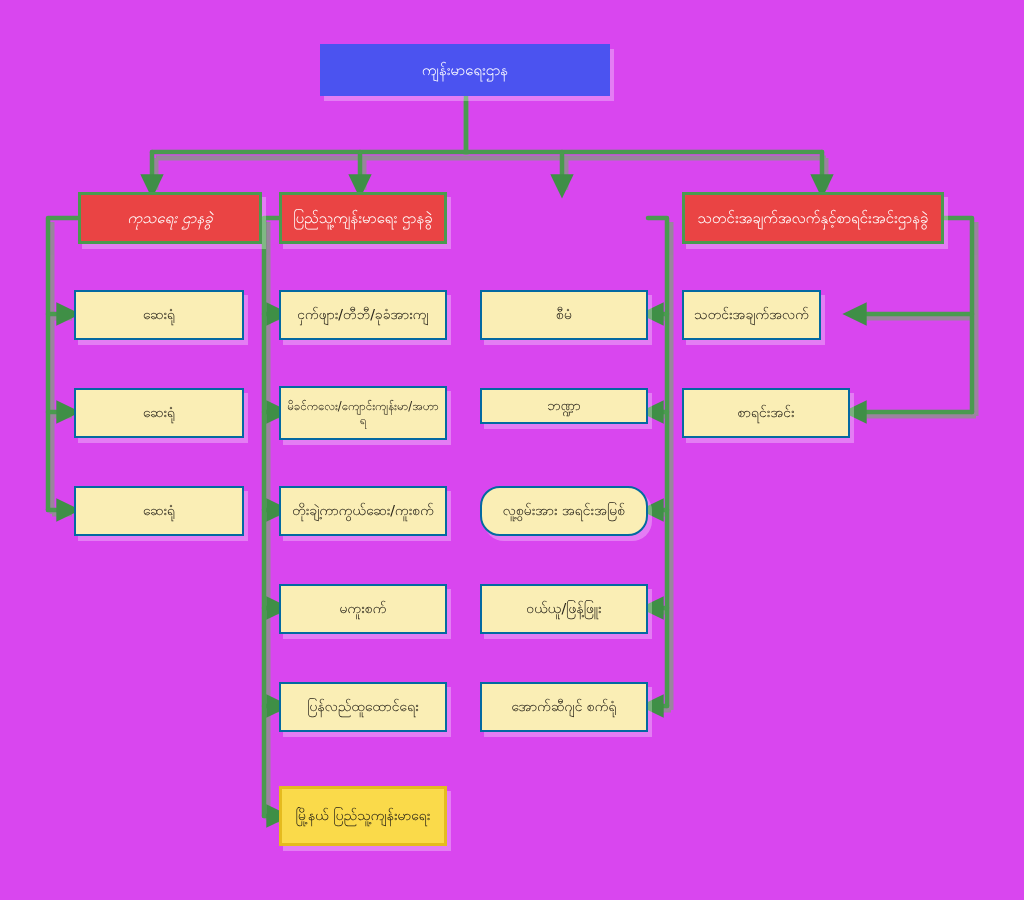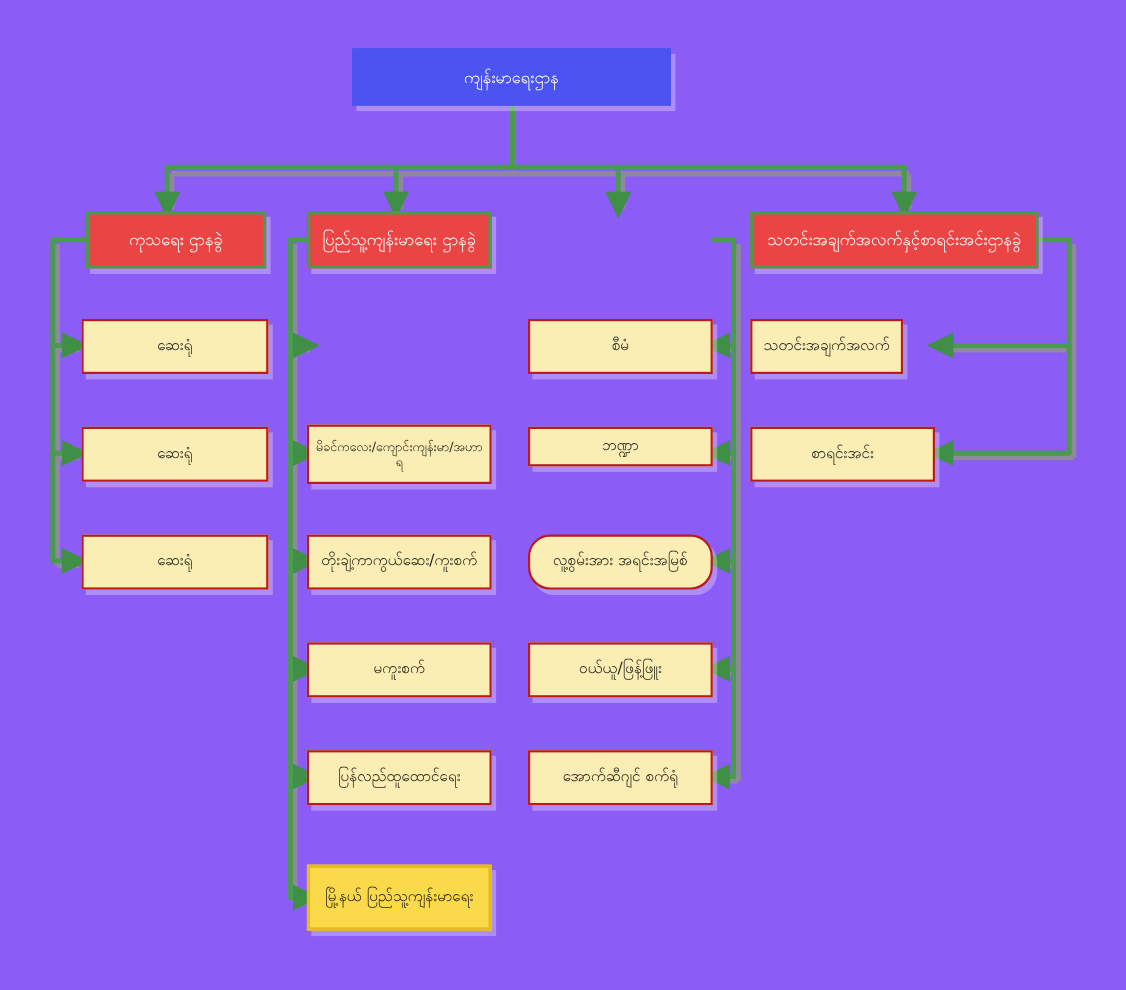--- a/index.html
+++ b/index.html
@@ -1,28 +1,28 @@
 <!DOCTYPE html>
 <html><head>
 <meta charset="utf-8">
 <style>
   html,body{margin:0;padding:0;background:#000;}
   body{width:1024px;height:900px;overflow:hidden;
        font-family:"DejaVu Sans","Liberation Sans",sans-serif;}
-  #stage{position:relative;width:1024px;height:900px;background:#8b5cf6;}
+  #stage{position:relative;width:1024px;height:900px;background:#d946ef;}
   svg#wires{position:absolute;left:0;top:0;width:1024px;height:900px;}
 
   .node{position:absolute;box-sizing:border-box;display:flex;align-items:center;
         justify-content:center;text-align:center;line-height:1.25;
         box-shadow:4px 5px 0 rgba(255,255,255,0.30);}
   .node span{display:block;padding:0 6px;}
 
   .root{background:#4b53f0;border:2px solid #4b53f0;color:#ffffff;font-size:15px;}
   .dept{background:#ea4444;border:3px solid #4a9a4f;color:#ffffff;font-size:15px;}
-  .leaf{background:#faeeb5;border:2px solid #b91c1c;color:#231f16;font-size:14px;}
+  .leaf{background:#faeeb5;border:2px solid #0369a1;color:#231f16;font-size:14px;}
   .leaf.small{font-size:11.5px;}
   .leaf.gold{background:#fada4a;border:3px solid #e5bb1e;font-size:14px;}
 </style>
 </head>
 <body>
 
 <div id="stage">
 
   <svg id="wires" viewBox="0 0 1024 900" xmlns="http://www.w3.org/2000/svg">
     <defs>
@@ -80,40 +80,43 @@
       <path d="M944,218 L972,218 L972,412"></path>
       <path d="M972,314 L855,314" marker-end="url(#ar-l)"></path>
       <path d="M972,412 L855,412" marker-end="url(#ar-l)"></path>
     </g>
   </svg>
 
   <div class="node root" style="left:320px;top:44px;width:290px;height:52px;">
     <span>ကျန်းမာရေးဌာန</span>
   </div>
 
-  <div class="node dept" style="left:78px;top:192px;width:164px;height:52px;">
+  <div class="node dept" style="left:78px;top:192px;width:184px;height:52px;font-style:italic;">
     <span>ကုသရေး ဌာနခွဲ</span>
   </div>
   <div class="node dept" style="left:279px;top:192px;width:168px;height:52px;">
     <span>ပြည်သူ့ကျန်းမာရေး ဌာနခွဲ</span>
   </div>
   <div class="node dept" style="left:682px;top:192px;width:262px;height:52px;">
     <span>သတင်းအချက်အလက်နှင့်စာရင်းအင်းဌာနခွဲ</span>
   </div>
 
   <div class="node leaf" style="left:74px;top:290px;width:170px;height:50px;">
     <span>ဆေးရုံ</span>
   </div>
   <div class="node leaf" style="left:74px;top:388px;width:170px;height:50px;">
     <span>ဆေးရုံ</span>
   </div>
   <div class="node leaf" style="left:74px;top:486px;width:170px;height:50px;">
     <span>ဆေးရုံ</span>
   </div>
 
+  <div class="node leaf" style="left:279px;top:290px;width:168px;height:50px;">
+    <span>ငှက်ဖျား/တီဘီ/ခုခံအားကျ</span>
+  </div>
   <div class="node leaf small" style="left:279px;top:386px;width:168px;height:54px;">
     <span>မိခင်ကလေး/ကျောင်းကျန်းမာ/အဟာရ</span>
   </div>
   <div class="node leaf" style="left:279px;top:486px;width:168px;height:50px;">
     <span>တိုးချဲ့ကာကွယ်ဆေး/ကူးစက်</span>
   </div>
   <div class="node leaf" style="left:279px;top:584px;width:168px;height:50px;">
     <span>မကူးစက်</span>
   </div>
   <div class="node leaf" style="left:279px;top:682px;width:168px;height:50px;">

